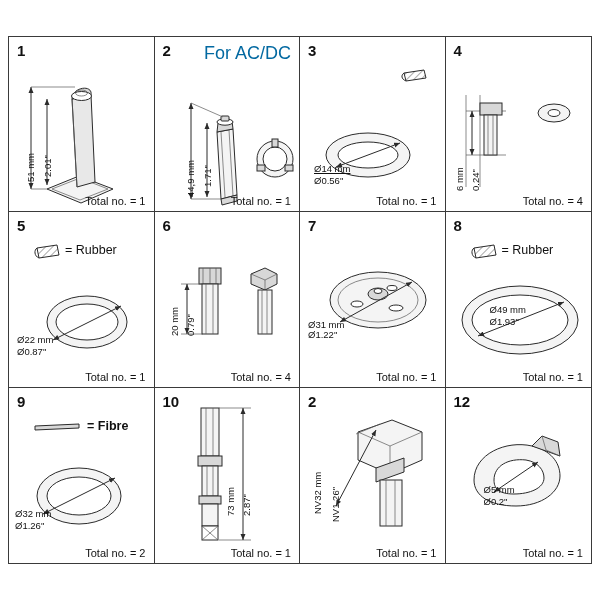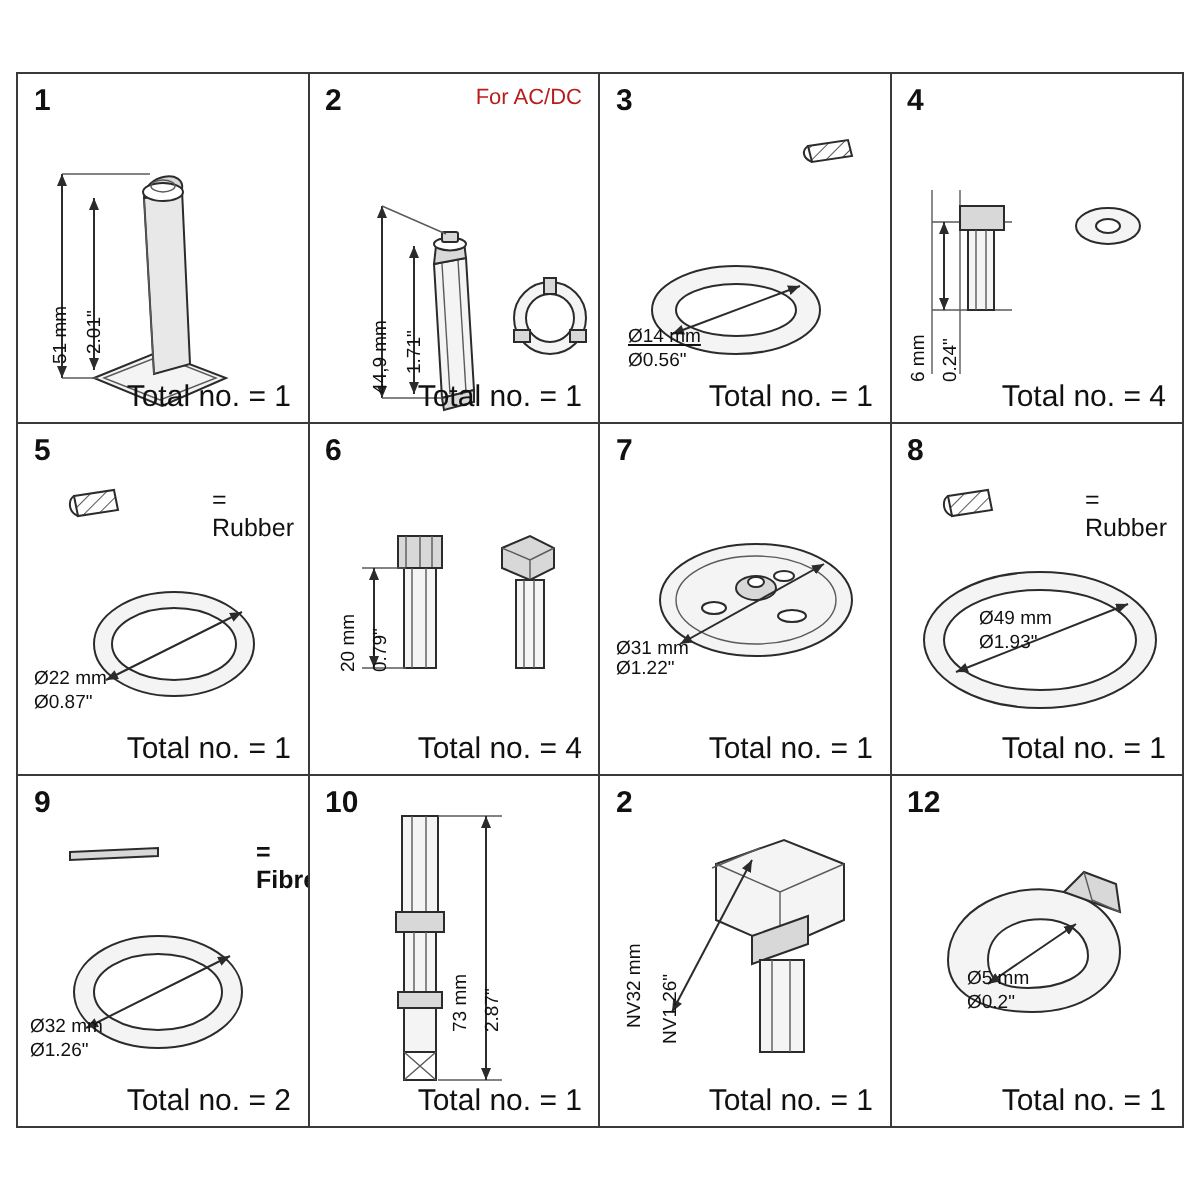--- a/index.html
+++ b/index.html
@@ -29,29 +29,29 @@
   }
   .cell:nth-child(4n){border-right:none;}
   .cell:nth-child(n+9){border-bottom:none;}
   .idx{
     position:absolute;left:8px;top:5px;
     font-size:15px;font-weight:bold;color:#111;
     letter-spacing:0px;
   }
   .total{
     position:absolute;right:8px;bottom:4px;
-    font-size:15px;color:#111;
+    font-size:11px;color:#111;
   }
   .note{
     position:absolute;right:8px;top:6px;
-    font-size:11px;color:#b91c1c;
+    font-size:18px;color:#0369a1;
   }
   .legend{
     position:absolute;font-size:12.5px;color:#111;
-    display:flex;align-items:center;gap:5px;margin-left:41px;
+    display:flex;align-items:center;gap:5px;
   }
   .dimtxt{
     position:absolute;font-size:9.5px;color:#111;
     white-space:nowrap;
   }
   .rot90{transform:rotate(-90deg);transform-origin:left top;}
   svg{position:absolute;left:0;top:0;overflow:visible;}
   .ln{stroke:#2b2b2b;stroke-width:1;fill:none;}
   .lnthin{stroke:#5a5a5a;stroke-width:0.7;fill:none;}
   .fillgrey{fill:#e8e8e8;stroke:#2b2b2b;stroke-width:1;}

